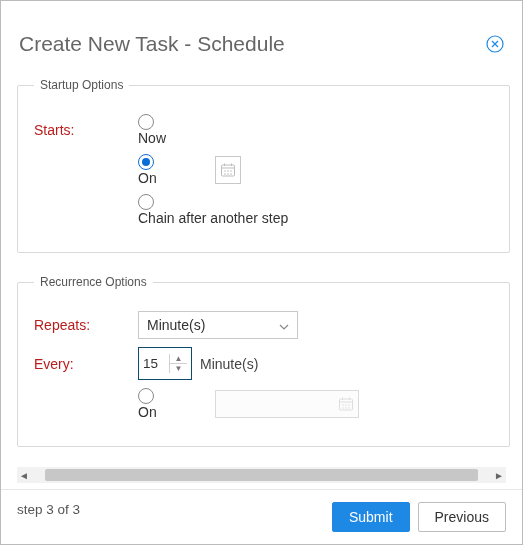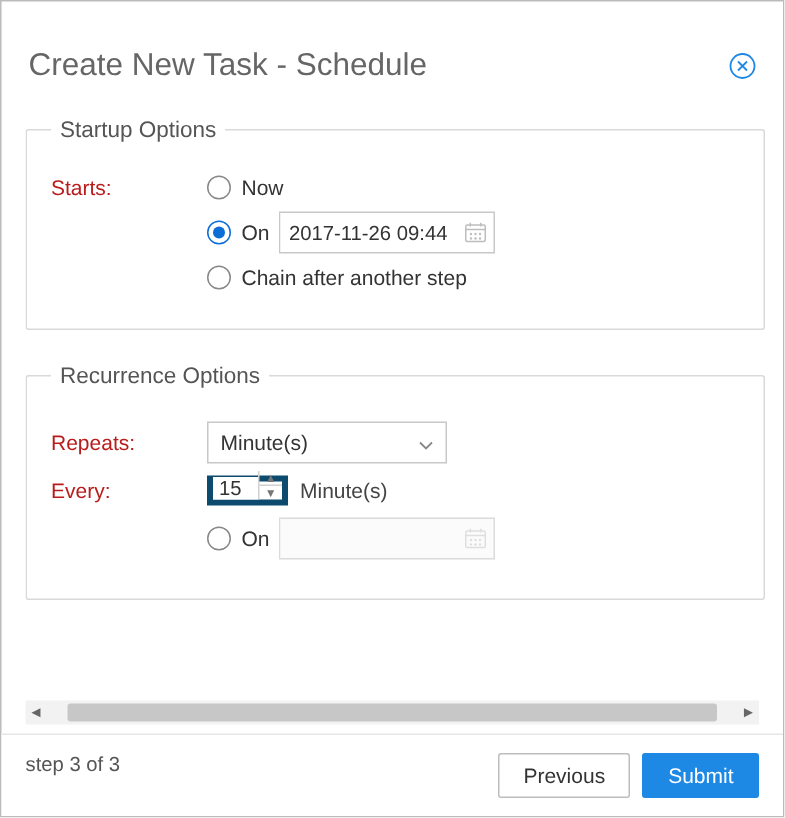--- a/index.html
+++ b/index.html
@@ -84,37 +84,38 @@
   }
   fieldset.group {
     border: 1px solid #d9d9d9;
     border-radius: 2px;
     margin: 8px 0 22px 0;
     padding: 14px 16px 18px 16px;
   }
   fieldset.group legend {
     padding: 0 6px;
     color: #555;
-    font-size: 15px;
+    font-size: 12px;
   }
   .row {
     display: flex;
     align-items: center;
     margin: 8px 0;
   }
   .label {
     width: 104px;
     text-align: left;
     padding-right: 10px;
     color: #b91c1c;
   }
   .radio {
     display: inline-flex;
     align-items: flex-start;
     cursor: pointer;
+    flex-direction: column;
   }
   .radio-circle {
     width: 16px;
     height: 16px;
     border: 1.5px solid #888;
     border-radius: 50%;
     margin-right: 7px;
     display: inline-flex;
     align-items: center;
     justify-content: center;
@@ -123,21 +124,21 @@
   .radio.selected .radio-circle {
     border-color: #0b6dd6;
   }
   .radio.selected .radio-dot {
     width: 8px;
     height: 8px;
     background: #0b6dd6;
     border-radius: 50%;
   }
   .radio-label { color: #333; }
-  .indent { padding-left: 104px; }
+  .indent { padding-left: 104px; gap: 48px; }
   .date-field {
     display: inline-flex;
     align-items: stretch;
     margin-left: 6px;
     border: 1px solid #c8c8c8;
     height: 28px;
     background: #fff;
   }
   .date-field input {
     border: none;
@@ -164,23 +165,23 @@
     border: 1px solid #c8c8c8;
     height: 28px;
     width: 160px;
     padding: 0 8px;
     background: #fff;
     color: #333;
   }
   .select .chev { color: #888; }
   .spinner {
     display: inline-flex;
-    align-items: flex-end;
-    border: 4px solid #0c4a6e;
-    height: 20px;
+    align-items: center;
+    border: 1px solid #0c4a6e;
+    height: 33px;
     width: 54px;
     background: #fff;
   }
   .spinner input {
     border: none;
     outline: none;
     width: 30px;
     padding: 0 4px;
     font-size: 13.5px;
     color: #333;
@@ -262,21 +263,20 @@
         </div>
 
         <div class="row indent">
           <label class="radio selected">
             <span class="radio-circle">
                 <span class="radio-dot"></span>
               </span>
             <span class="radio-label">On</span>
           </label>
           <span class="date-field">
-            <input type="text" value="2017-11-26 09:44" style="">
             <span class="date-trigger">
               <svg width="16" height="16" viewBox="0 0 16 16">
                 <rect x="1.5" y="3" width="13" height="11" rx="1" fill="none" stroke="#888" stroke-width="1"></rect>
                 <line x1="1.5" y1="6" x2="14.5" y2="6" stroke="#888" stroke-width="1"></line>
                 <line x1="4.5" y1="1.5" x2="4.5" y2="4" stroke="#888" stroke-width="1"></line>
                 <line x1="11.5" y1="1.5" x2="11.5" y2="4" stroke="#888" stroke-width="1"></line>
                 <circle cx="5" cy="9" r="0.8" fill="#888"></circle>
                   <circle cx="8" cy="9" r="0.8" fill="#888"></circle>
                   <circle cx="11" cy="9" r="0.8" fill="#888"></circle>
                 <circle cx="5" cy="12" r="0.8" fill="#888"></circle>
@@ -360,18 +360,18 @@
     <span class="arrow">◄</span>
     <div class="track">
         <div class="thumb"></div>
       </div>
     <span class="arrow">►</span>
   </div>
 
   <div class="footer">
     <div class="step">step 3 of 3</div>
     <div class="buttons">
+      <button class="btn primary">Submit</button>
       <button class="btn">Previous</button>
-      <button class="btn primary">Submit</button>
     </div>
   </div>
 
 </div>
 
 </body></html>

